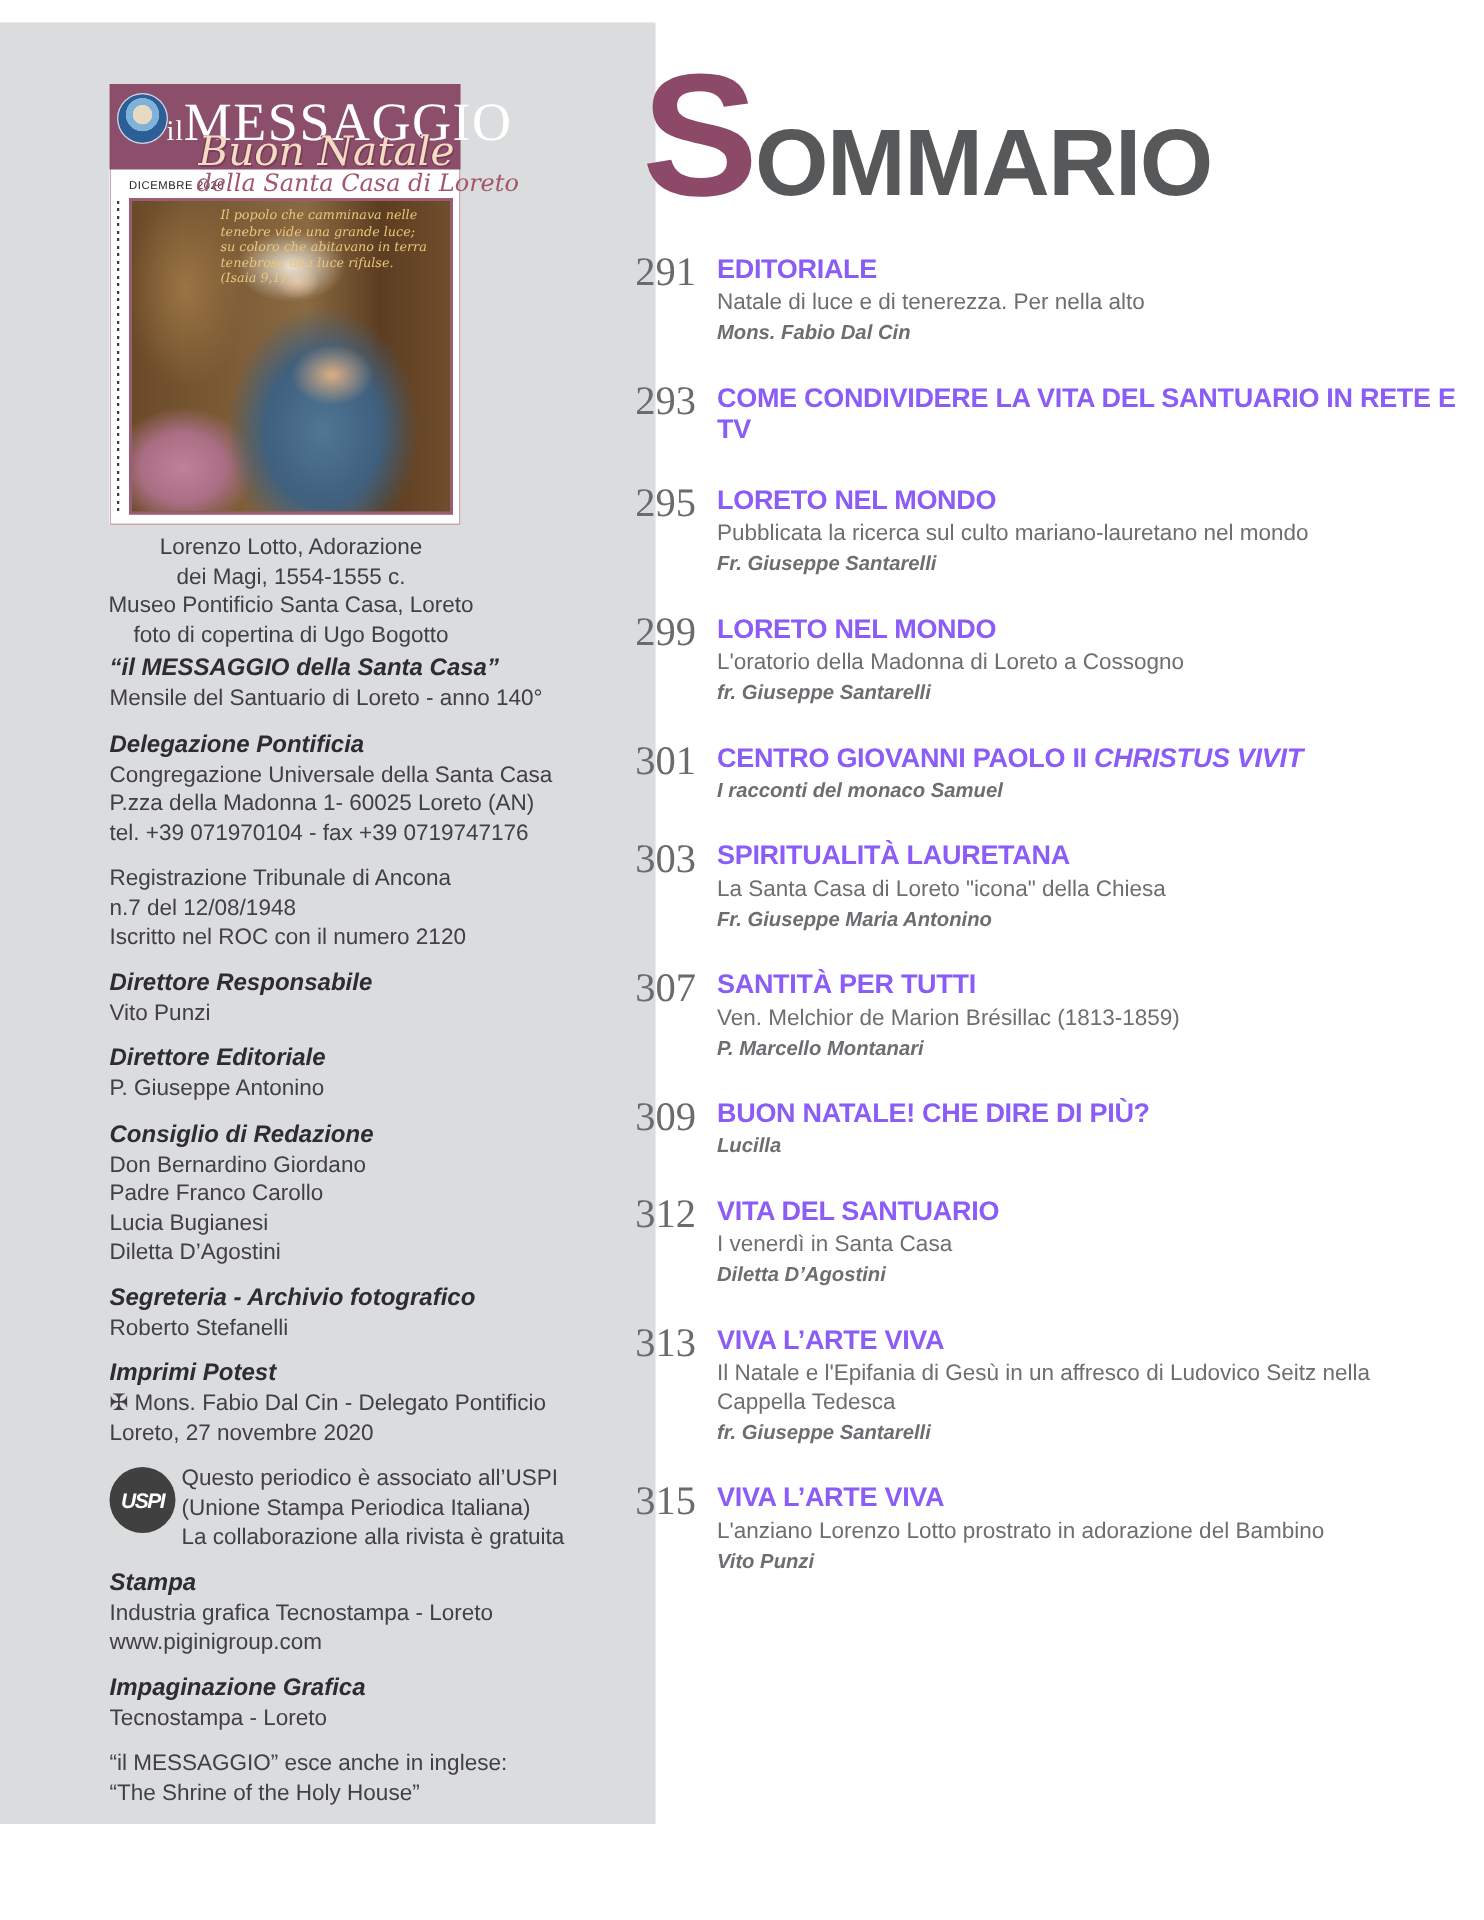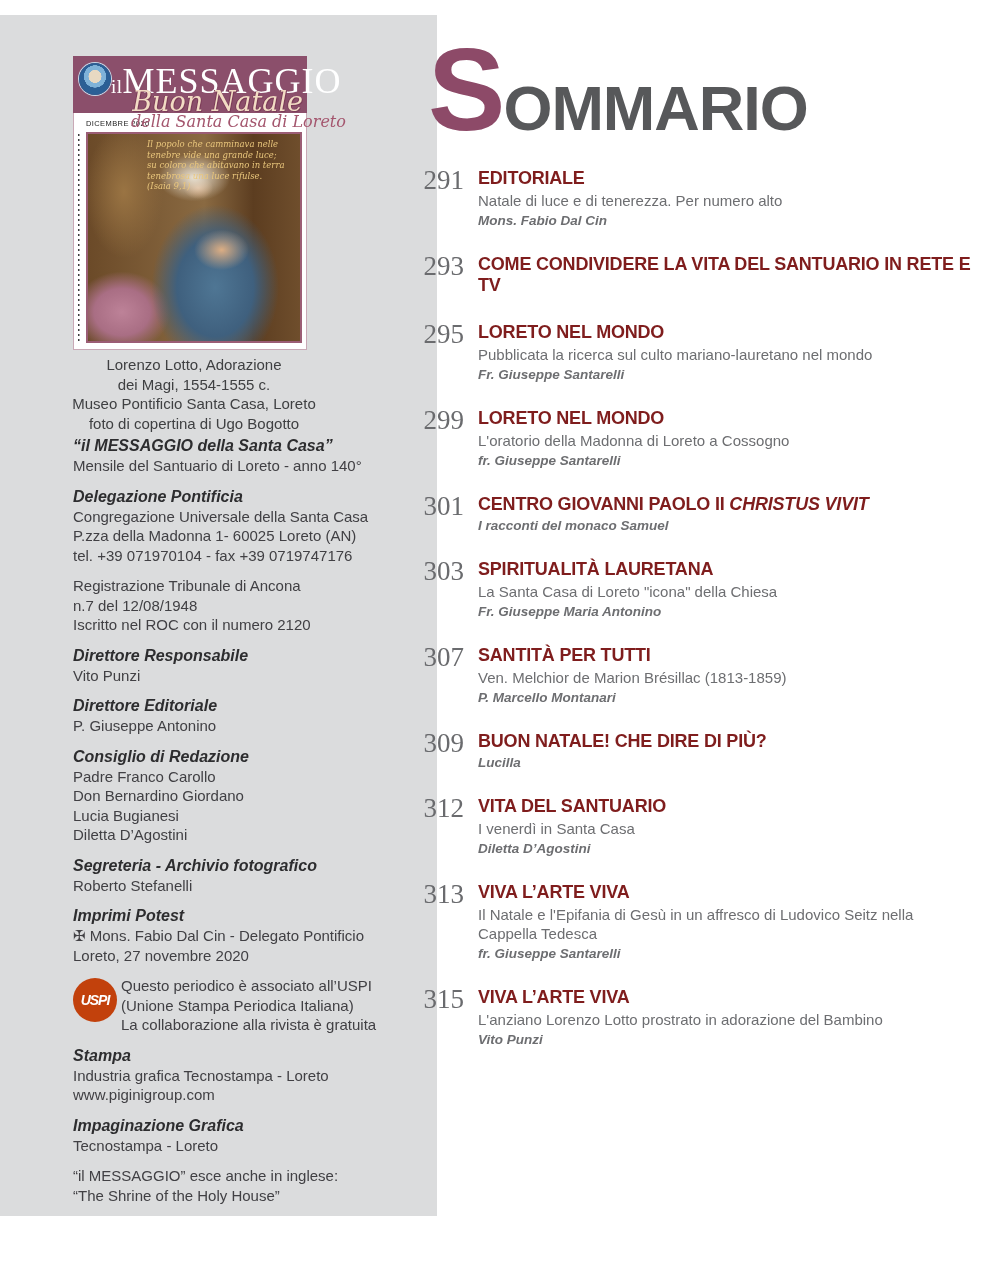--- a/index.html
+++ b/index.html
@@ -45,35 +45,35 @@
 
   .cover-caption{position:absolute;left:43px;top:340px;width:302px;text-align:center;
                  font-size:15px;line-height:19.5px;color:#3f4042;white-space:pre-line;}
 
   
   .sidebar-blocks{position:absolute;left:73px;top:421px;width:312px;}
   .block{margin-bottom:11px;}
   .b-title{font-size:16px;font-weight:bold;color:#2d2d2f;line-height:20px;font-style:italic;}
   .b-line{font-size:15px;color:#414044;line-height:19.5px;}
   .uspi-block{display:flex;align-items:flex-start;}
-  .uspi-logo{flex:0 0 auto;width:44px;height:44px;border-radius:50%;background:#c2410c;
+  .uspi-logo{flex:0 0 auto;width:44px;height:44px;border-radius:50%;background:#404040;
              display:flex;align-items:center;justify-content:center;margin:2px 4px 0 0;}
   .uspi-logo span{color:#ffffff;font-weight:bold;font-style:italic;font-size:14px;letter-spacing:-1px;}
 
   
   .toc{position:absolute;left:420px;top:42px;width:556px;}
   .toc-heading{display:flex;align-items:baseline;margin:0 0 28px 8px;}
   .toc-heading .s-initial{font-size:116px;line-height:96px;font-weight:bold;color:#8d4a68;
                           letter-spacing:-2px;}
   .toc-heading .s-rest{font-size:63px;line-height:63px;font-weight:bold;color:#57585a;
                        letter-spacing:-1px;}
   .toc-entry{display:grid;grid-template-columns:44px 1fr;column-gap:14px;margin-bottom:26px;}
   .t-page{font-family:"Liberation Serif", serif;font-size:27px;line-height:24px;color:#6a6b6e;
           text-align:right;}
-  .t-title{font-size:18px;font-weight:bold;color:#7f1d1d;line-height:21px;letter-spacing:-0.2px;}
+  .t-title{font-size:18px;font-weight:bold;color:#8b5cf6;line-height:21px;letter-spacing:-0.2px;}
   .t-title .t-title-italic{font-style:italic;}
   .t-subtitle{font-size:15px;color:#6d6e71;line-height:19px;margin-top:2px;}
   .t-author{font-size:13.5px;font-weight:bold;font-style:italic;color:#6d6e71;margin-top:3px;}
 </style>
 </head>
 <body>
 
 <div class="page">
 
   <div class="gray-panel">
@@ -136,22 +136,22 @@
   <div class="block">
     <div class="b-title">Direttore Editoriale</div>
     <div class="b-lines">
             <div class="b-line">P. Giuseppe Antonino</div>
           </div>
   </div>
 
   <div class="block">
     <div class="b-title">Consiglio di Redazione</div>
     <div class="b-lines">
+            <div class="b-line">Don Bernardino Giordano</div>
             <div class="b-line">Padre Franco Carollo</div>
-            <div class="b-line">Don Bernardino Giordano</div>
             <div class="b-line">Lucia Bugianesi</div>
             <div class="b-line">Diletta D’Agostini</div>
           </div>
   </div>
 
   <div class="block">
     <div class="b-title">Segreteria - Archivio fotografico</div>
     <div class="b-lines">
             <div class="b-line">Roberto Stefanelli</div>
           </div>
@@ -205,21 +205,21 @@
   <div class="toc">
     <div class="toc-heading">
       <span class="s-initial">S</span>
         <span class="s-rest">OMMARIO</span>
     </div>
     <div>
   <div class="toc-entry">
     <div class="t-page">291</div>
     <div class="t-body">
       <div class="t-title"><span class="t-title-main">EDITORIALE</span> </div>
-      <div class="t-subtitle">Natale di luce e di tenerezza. Per numero alto</div>
+      <div class="t-subtitle">Natale di luce e di tenerezza. Per nella alto</div>
       <div class="t-author">Mons. Fabio Dal Cin</div>
     </div>
   </div>
 
   <div class="toc-entry">
     <div class="t-page">293</div>
     <div class="t-body">
       <div class="t-title"><span class="t-title-main">COME CONDIVIDERE LA VITA DEL SANTUARIO IN RETE E TV</span> </div>
 
     </div>

